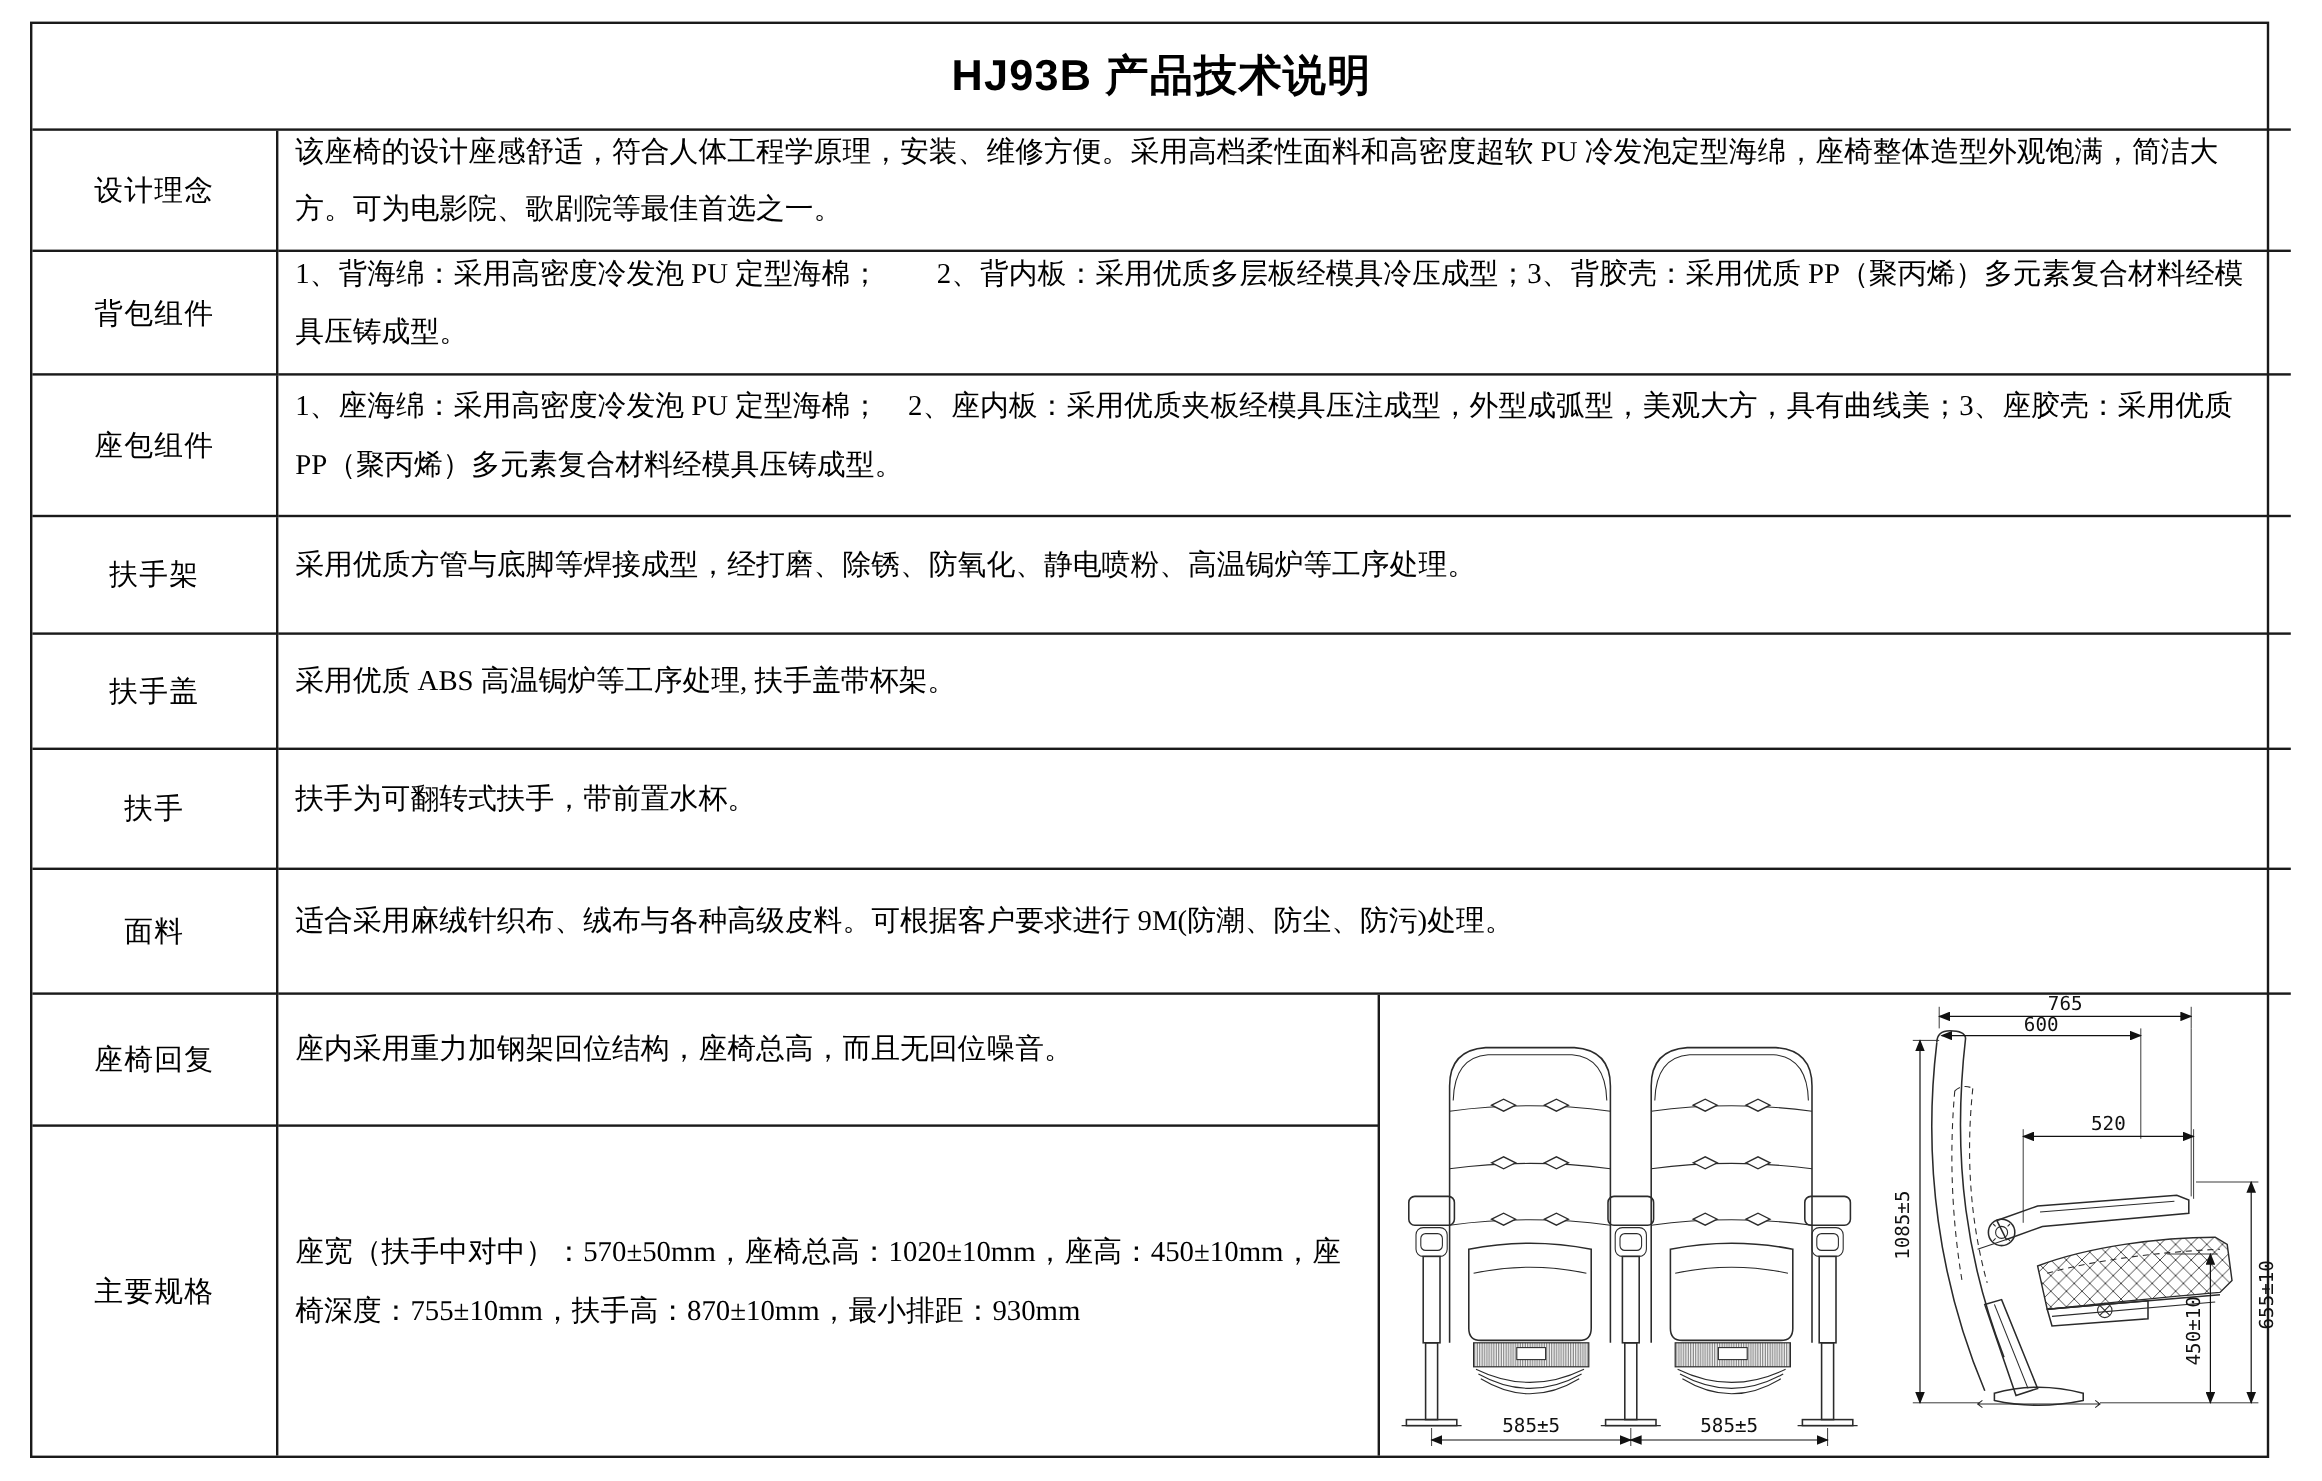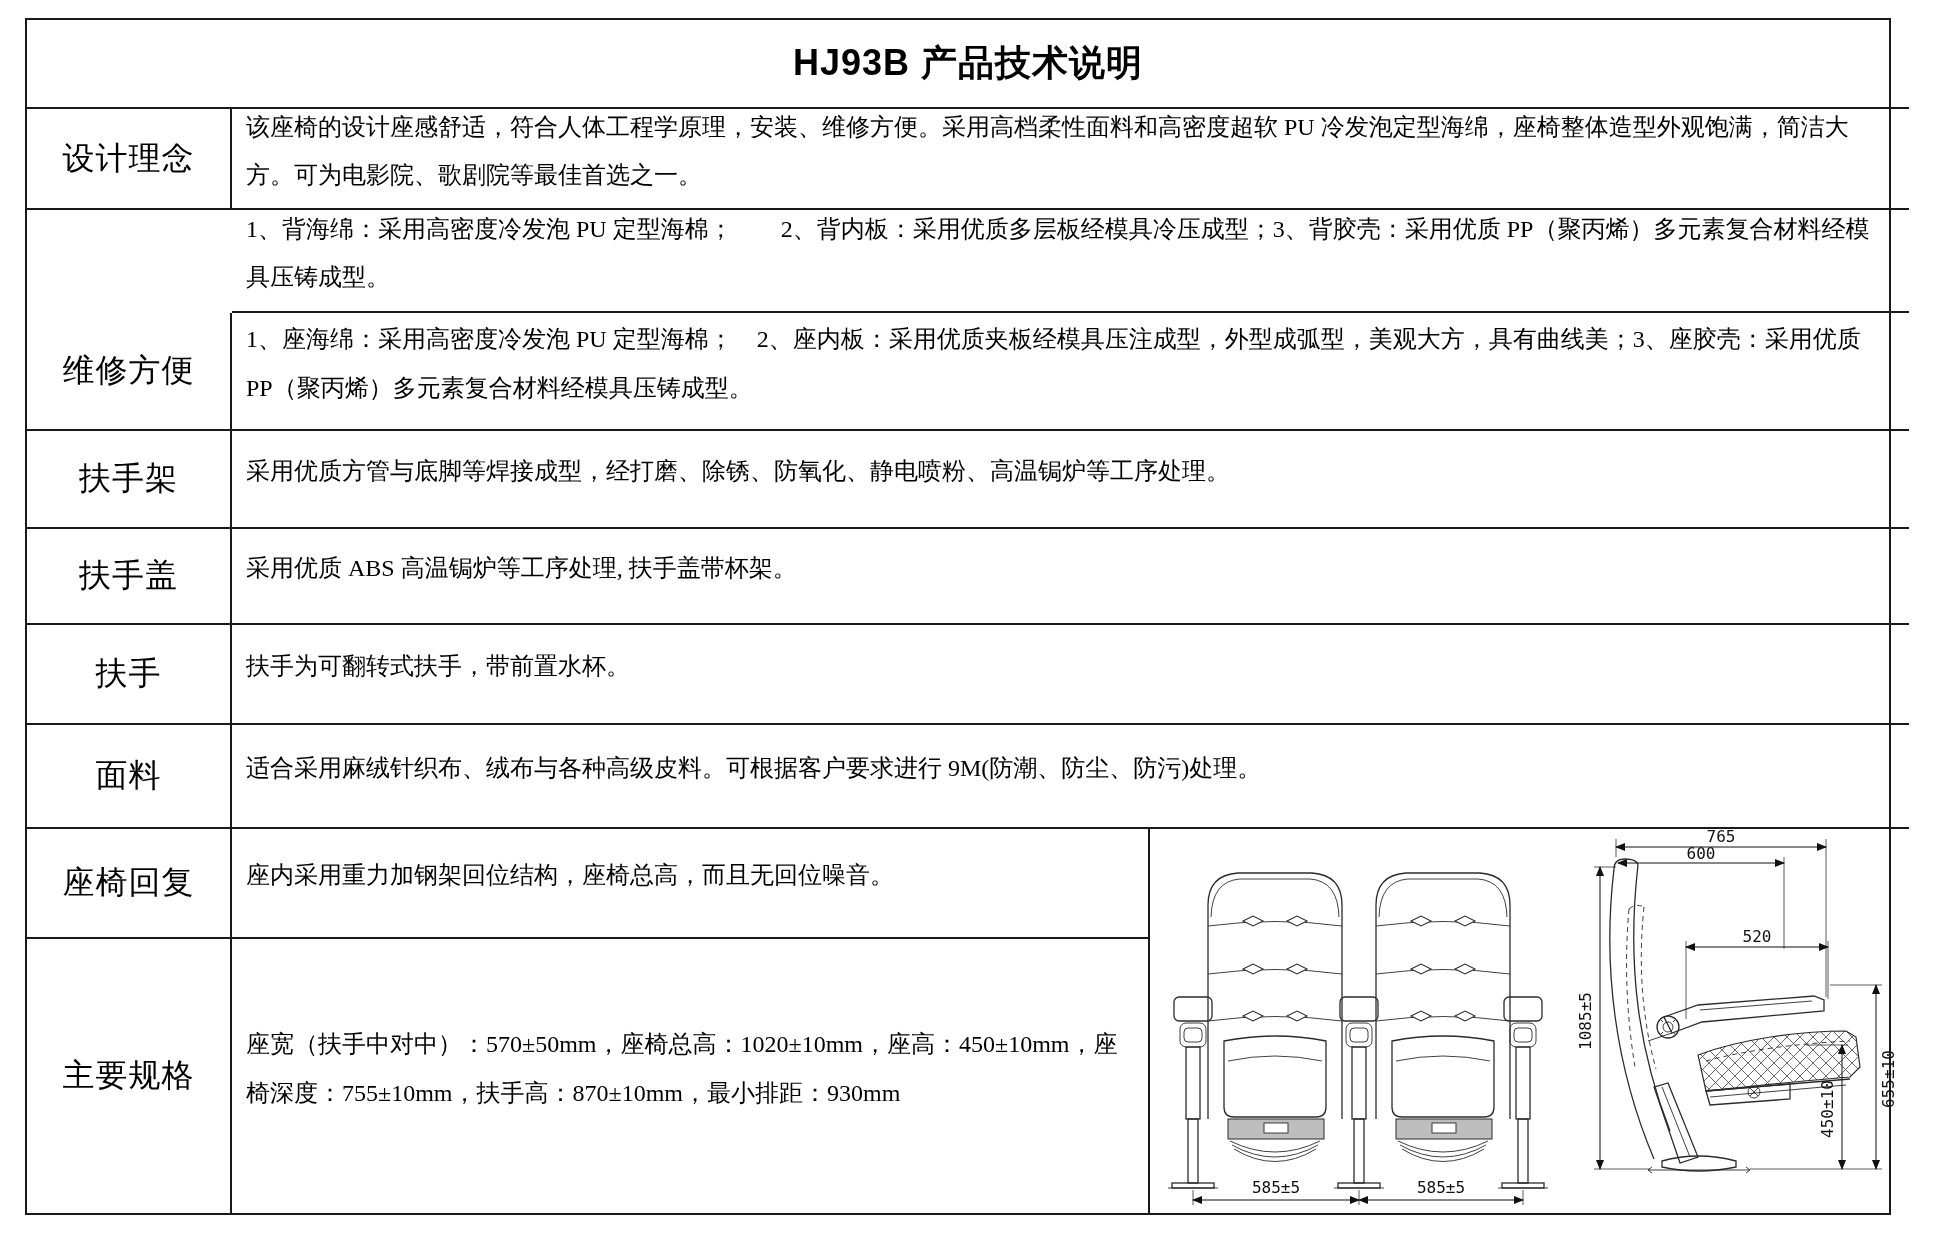--- a/index.html
+++ b/index.html
@@ -17,21 +17,21 @@
   .title-cell{
     grid-column:1/4;grid-row:1;
     justify-content:center;
     border-bottom:2px solid #1a1a1a;
     font-family:"Liberation Sans","DejaVu Sans",sans-serif;
     font-weight:bold;font-size:36px;letter-spacing:1px;
   }
   .label-cell{
     grid-column:1;justify-content:center;text-align:center;
     border-right:2px solid #1a1a1a;border-bottom:2px solid #1a1a1a;
-    font-size:32px;letter-spacing:1px;
+    font-size:24px;letter-spacing:1px;
   }
   .content-cell{
     grid-column:2/4;
     border-bottom:2px solid #1a1a1a;
     padding:2px 24px 17px 14px;
     font-size:24px;line-height:2.02;
   }
   .content-narrow{grid-column:2/3;border-right:2px solid #1a1a1a;}
   .no-bottom{border-bottom:none;}
   .drawing-cell{
@@ -52,23 +52,24 @@
 </head>
 <body>
 
 <div class="spec-table">
 
   <div class="cell title-cell">HJ93B 产品技术说明</div>
 
   <div class="cell label-cell r2">设计理念</div>
   <div class="cell content-cell r2">该座椅的设计座感舒适，符合人体工程学原理，安装、维修方便。采用高档柔性面料和高密度超软 PU 冷发泡定型海绵，座椅整体造型外观饱满，简洁大方。可为电影院、歌剧院等最佳首选之一。</div>
 
+  <div class="cell label-cell r3">背包组件</div>
   <div class="cell content-cell r3">1、背海绵：采用高密度冷发泡 PU 定型海棉；　　2、背内板：采用优质多层板经模具冷压成型；3、背胶壳：采用优质 PP（聚丙烯）多元素复合材料经模具压铸成型。</div>
 
-  <div class="cell label-cell r4">维修方便</div>
+  <div class="cell label-cell r4">座包组件</div>
   <div class="cell content-cell r4">1、座海绵：采用高密度冷发泡 PU 定型海棉；　2、座内板：采用优质夹板经模具压注成型，外型成弧型，美观大方，具有曲线美；3、座胶壳：采用优质 PP（聚丙烯）多元素复合材料经模具压铸成型。</div>
 
   <div class="cell label-cell r5">扶手架</div>
   <div class="cell label-cell r6">扶手盖</div>
 
   <div class="cell content-cell r5">采用优质方管与底脚等焊接成型，经打磨、除锈、防氧化、静电喷粉、高温锔炉等工序处理。</div>
   <div class="cell content-cell r6">采用优质 ABS 高温锔炉等工序处理, 扶手盖带杯架。</div>
 
   <div class="cell label-cell r7">扶手</div>
   <div class="cell label-cell r8">面料</div>

